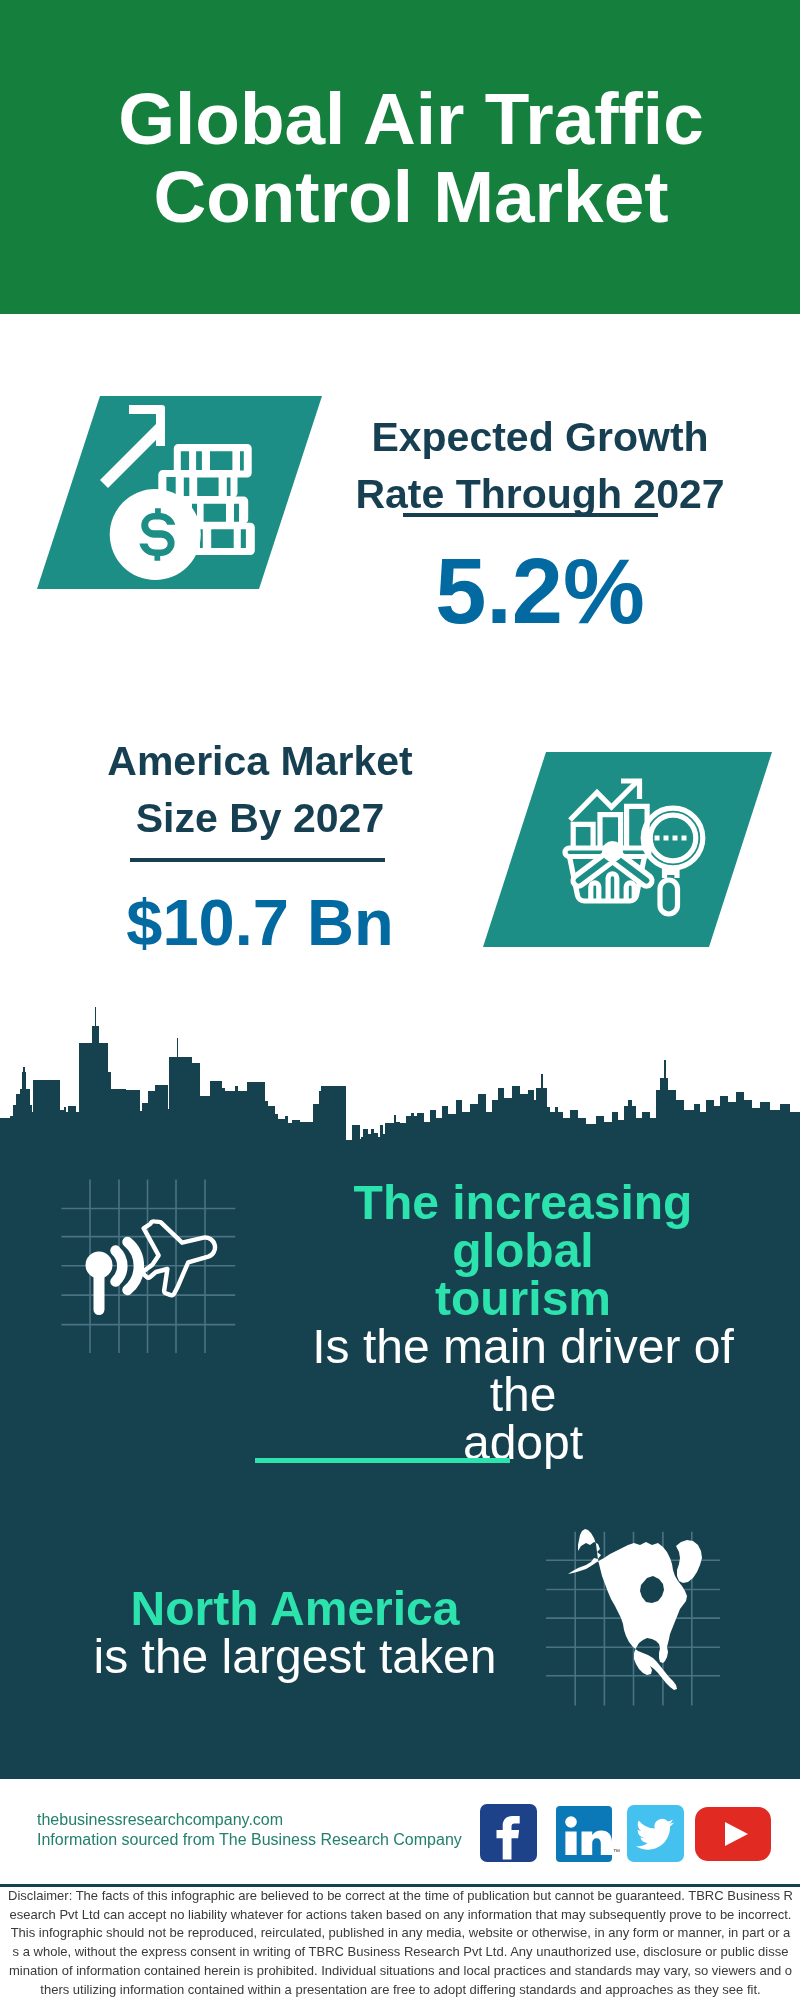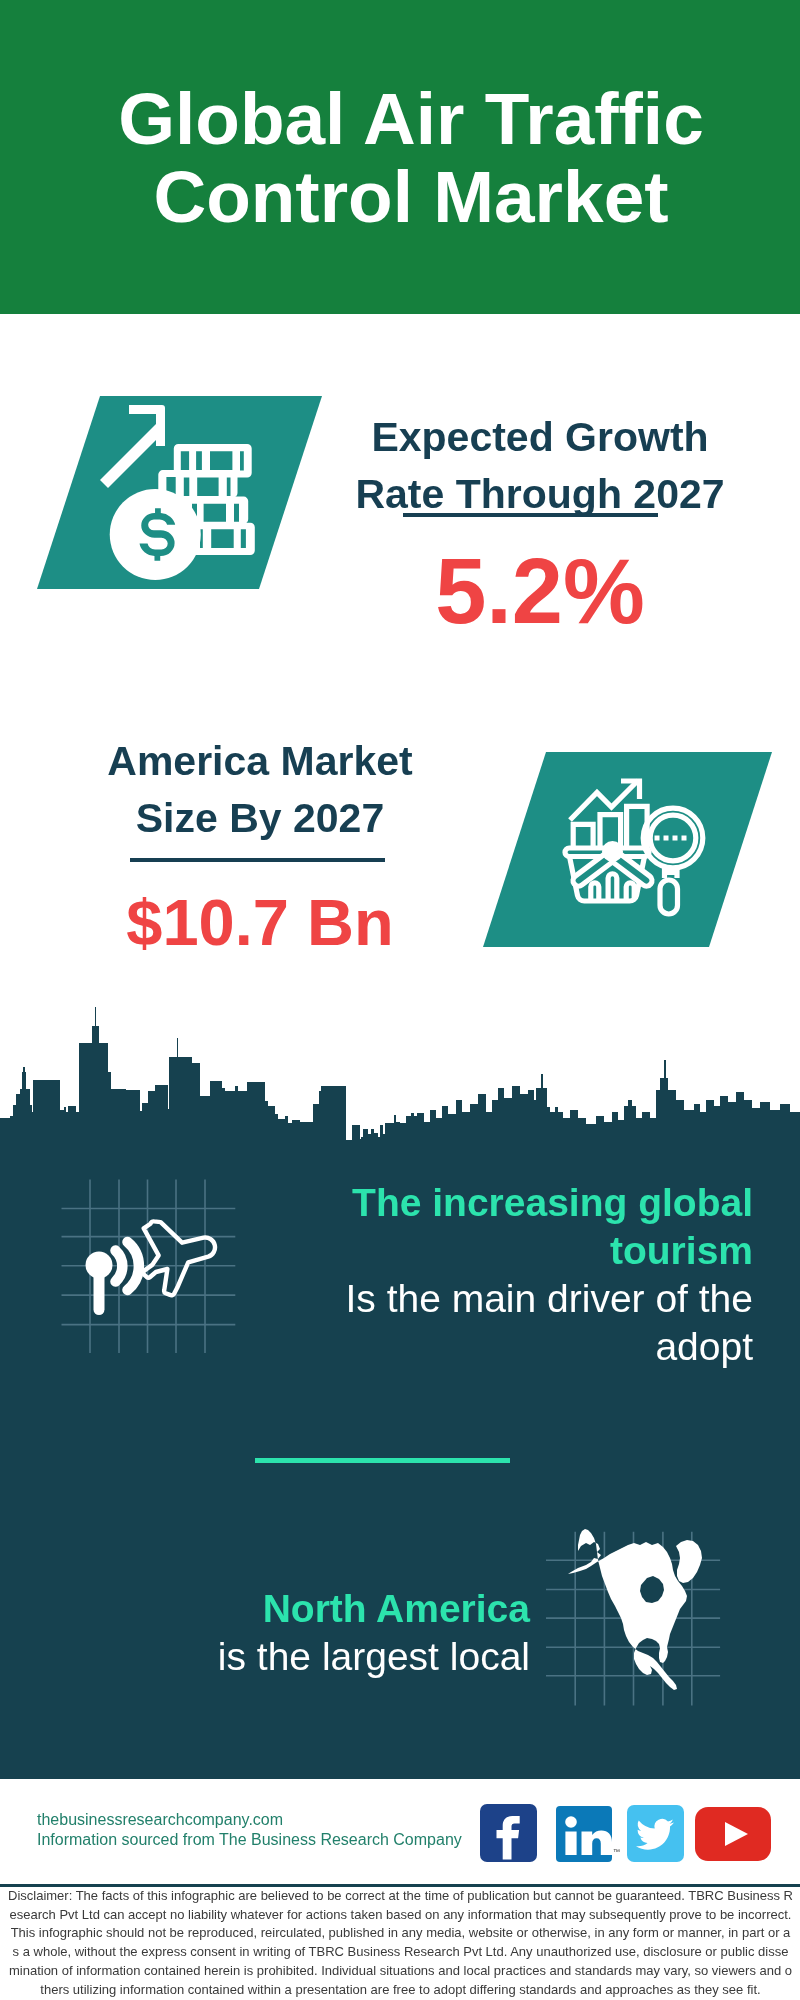--- a/index.html
+++ b/index.html
@@ -4,27 +4,27 @@
 <style>
   html,body{margin:0;padding:0;}
   body{width:800px;height:2000px;background:#ffffff;font-family:"Liberation Sans",sans-serif;overflow:hidden;}
   .page{position:relative;width:800px;height:2000px;background:#fff;overflow:hidden;}
 
   .header{position:absolute;left:0;top:0;width:800px;height:314px;background:#15803d;}
   .header-title{position:absolute;left:11px;top:80px;width:800px;text-align:center;color:#fff;
      font-size:73px;font-weight:bold;line-height:78px;}
 
   .stat-label{position:absolute;text-align:center;color:#173f52;font-size:41px;font-weight:bold;line-height:57px;white-space:nowrap;}
-  .stat-value{position:absolute;text-align:center;color:#ef4444;font-weight:bold;white-space:nowrap;}
+  .stat-value{position:absolute;text-align:center;color:#0369a1;font-weight:bold;white-space:nowrap;}
   .rule{position:absolute;background:#173f52;height:4px;}
   .para{position:absolute;background:#1d8e85;}
 
   .darkbody{position:absolute;left:0;top:1140px;width:800px;height:639px;background:#16414f;}
   .skyline{position:absolute;left:0;top:1000px;width:800px;height:150px;display:block;}
-  .hl-text{position:absolute;text-align:right;color:#fff;font-size:39px;line-height:48px;}
+  .hl-text{position:absolute;text-align:center;color:#fff;font-size:48px;line-height:48px;}
   .hl-accent{color:#2ce3ad;font-weight:bold;}
   .greenrule{position:absolute;background:#2ce3ad;height:5px;}
 
   .footer-src{position:absolute;color:#22806b;font-size:16px;line-height:20px;white-space:nowrap;}
   .social{position:absolute;}
   .hairline{position:absolute;left:0;width:800px;height:3px;background:#16414f;}
   .disclaimer{position:absolute;color:#3a3a3a;font-size:13px;line-height:18.7px;text-align:center;word-break:break-all;}
 </style>
 </head>
 <body>
@@ -135,21 +135,21 @@
       <path d="M575.2,1531.7 V1705.5 M604.4,1531.7 V1705.5 M633.5,1531.7 V1705.5 M662.9,1531.7 V1705.5 M691.8,1531.7 V1705.5"></path>
       <path d="M546,1560.3 H720.1 M546,1589.5 H720.1 M546,1618.1 H720.1 M546,1647.2 H720.1 M546,1675.8 H720.1"></path>
     </g>
     <path fill="#ffffff" d="M 578 1551 L 581 1546 L 586 1543 L 590 1545 L 594 1542 L 598 1544 L 600 1549 L 597 1552 L 601 1555 L 598 1559 L 594 1558 L 591 1562 L 586 1565 L 578 1568 L 571 1572 L 568 1574 L 573 1573 L 580 1571 L 586 1569 L 591 1566 L 597 1562 L 604 1558 L 610 1554 L 616 1551 L 622 1548 L 628 1545 L 634 1543 L 640 1545 L 646 1542 L 652 1545 L 658 1543 L 663 1547 L 667 1552 L 670 1558 L 672 1564 L 673 1570 L 675 1576 L 678 1581 L 682 1586 L 685 1591 L 687 1596 L 686 1601 L 683 1605 L 680 1609 L 678 1614 L 676 1619 L 674 1624 L 672 1629 L 670 1634 L 669 1639 L 668 1643 L 667 1647 L 668 1652 L 667 1657 L 665 1661 L 663 1663 L 660 1662 L 659 1658 L 659 1653 L 660 1648 L 659 1644 L 656 1641 L 652 1639 L 647 1638 L 643 1640 L 639 1643 L 636 1648 L 634 1653 L 634 1659 L 636 1664 L 639 1669 L 643 1673 L 647 1675 L 651 1674 L 652 1670 L 650 1666 L 654 1669 L 658 1673 L 662 1678 L 666 1683 L 670 1687 L 674 1690 L 677 1689 L 676 1685 L 673 1681 L 669 1677 L 665 1672 L 661 1667 L 657 1662 L 653 1658 L 648 1655 L 643 1653 L 638 1651 L 633 1647 L 629 1642 L 626 1636 L 624 1630 L 623 1624 L 621 1618 L 618 1612 L 615 1606 L 611 1599 L 608 1592 L 605 1584 L 602 1576 L 600 1568 L 598 1560 L 597 1552 L 596 1544 L 594 1538 L 591 1533 L 588 1530 L 585 1529 L 582 1531 L 580 1535 L 579 1540 L 578 1545 Z"></path>
     <path fill="#16414f" d="M 647 1578 L 653 1576 L 659 1579 L 663 1584 L 664 1590 L 662 1596 L 658 1601 L 652 1603 L 646 1602 L 642 1597 L 640 1591 L 641 1585 Z"></path>
     <path fill="#ffffff" d="M 676 1546 L 681 1542 L 687 1540 L 693 1541 L 698 1545 L 701 1551 L 702 1558 L 700 1565 L 697 1572 L 693 1578 L 688 1582 L 683 1583 L 679 1581 L 677 1576 L 677 1570 L 679 1564 L 680 1558 L 679 1552 Z"></path>
   </svg>
 
   <div class="hl-text" style="left:60px;top:1537px;width:470px;margin-top:48px;">
     <span class="hl-accent">North America</span><br>
-    <span>is the largest local</span><br>
+    <span>is the largest taken</span><br>
   </div>
 
   <div class="footer-src" style="left:37px;top:1810px;">
     <div>thebusinessresearchcompany.com</div>
     <div>Information sourced from The Business Research Company</div>
   </div>
 
   <a class="social" style="left:480px;top:1804px;width:57px;height:58px;">
     <svg width="57" height="58" viewBox="0 0 57 58">
       <rect x="0" y="0" width="57" height="58" rx="7" fill="#1d4289"></rect>

